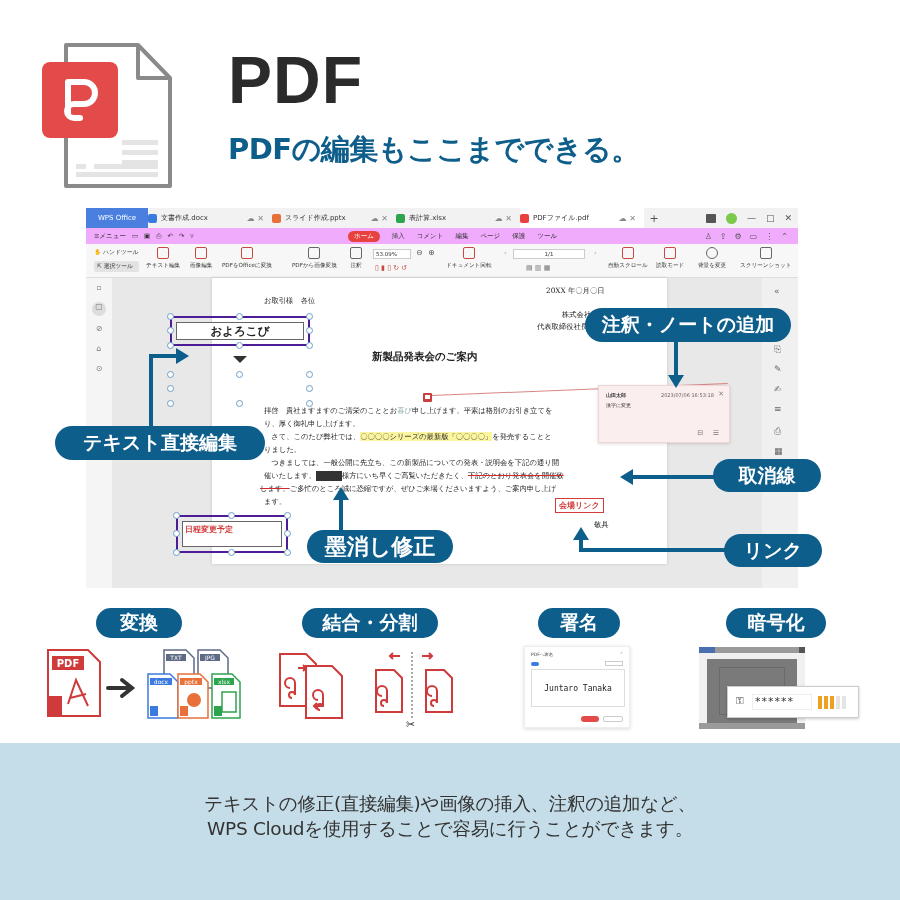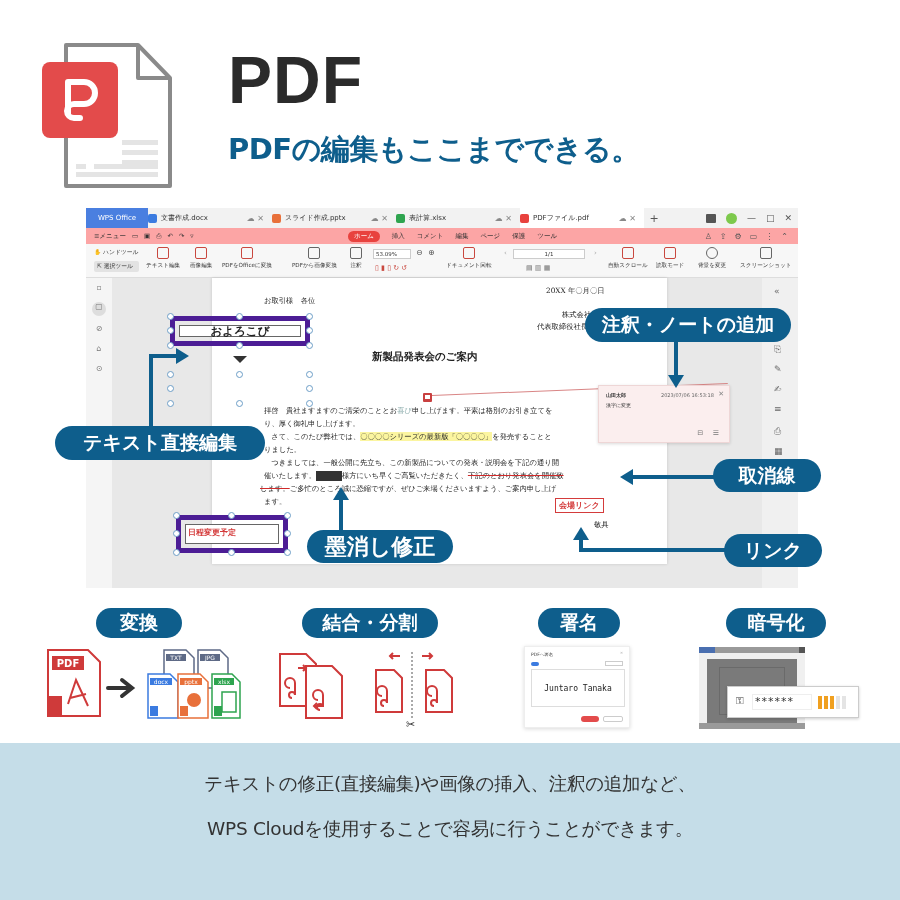--- a/index.html
+++ b/index.html
@@ -17,21 +17,21 @@
   .tab-wps { width: 62px; height: 20px; background: #4a7fe0; color: #fff; display: flex; align-items: center; justify-content: center; font-size: 7px; }
   .tab { height: 20px; display: flex; align-items: center; padding: 0 0; gap: 4px; width: 124px; position: relative; }
   .tab.active { background: #fff; }
   .tab .fi { width: 9px; height: 9px; border-radius: 2px; display: inline-block; }
   .tab .tc { position: absolute; right: 8px; color: #888; font-size: 8px; }
   .tab-plus { width: 20px; text-align: center; color: #555; font-size: 11px; }
   .winctl { position: absolute; right: 6px; top: 0; height: 20px; display: flex; align-items: center; gap: 10px; font-size: 9px; color: #555; }
   .winctl .sq { width: 10px; height: 9px; background: #555; border-radius: 1px; }
   .winctl .gr { width: 11px; height: 11px; background: #7dc94c; border-radius: 50%; }
 
-  .menubar { position: absolute; left: 0; top: 20px; width: 712px; height: 16px; background: #fca5a5; font-size: 6.5px; color: #333; display: flex; align-items: center; }
+  .menubar { position: absolute; left: 0; top: 20px; width: 712px; height: 16px; background: #f0abfc; font-size: 6.5px; color: #333; display: flex; align-items: center; }
   .menubar .left { position: absolute; left: 8px; display: flex; gap: 6px; align-items: center; }
   .menubar .mid { position: absolute; left: 262px; display: flex; gap: 12px; align-items: center; }
   .menubar .home-pill { background: #e8423e; color: #fff; border-radius: 7px; padding: 1px 6px; }
   .menubar .right { position: absolute; right: 10px; display: flex; gap: 8px; color: #555; font-size: 8px; }
 
   .toolbar { position: absolute; left: 0; top: 36px; width: 712px; height: 34px; background: #f7f7f7; border-bottom: 1px solid #ddd; font-size: 5.6px; color: #333; }
   .tb-item { position: absolute; top: 3px; display: flex; flex-direction: column; align-items: center; gap: 3px; }
   .tb-ico { width: 12px; height: 12px; border: 1.3px solid #c9483f; border-radius: 2px; }
   .tb-ico.g { border-color: #666; }
   .tb-stack { position: absolute; left: 8px; top: 4px; display: flex; flex-direction: column; gap: 4px; font-size: 5.8px; }
@@ -50,21 +50,21 @@
   .doc .t { position: absolute; white-space: nowrap; }
   .doc .heading { font-size: 10.5px; font-weight: bold; font-family: "DejaVu Sans", sans-serif; }
   .hl { background: #fbf5a0; }
   .strike { text-decoration: line-through; text-decoration-color: #d02a2a; }
   .redact { display: inline-block; width: 26px; height: 10px; background: #333; vertical-align: middle; }
   .link-box { position: absolute; border: 1.3px solid #d43b3b; color: #d43b3b; font-weight: bold; font-family: "DejaVu Sans", sans-serif; font-size: 8px; padding: 1px 3px; background: #fff; }
   .note-ico { position: absolute; width: 9px; height: 9px; background: #c94040; border-radius: 1px; }
   .note-ico::after { content: ""; position: absolute; left: 2px; top: 2px; width: 5px; height: 4px; background: #fff; }
 
   
-  .editbox { position: absolute; border: 5px solid #4c1d95; }
+  .editbox { position: absolute; border: 2px solid #4c1d95; }
   .editbox .inner { position: absolute; left: 4px; top: 4px; right: 4px; bottom: 4px; border: 1.2px solid #666; background: #fff; display: flex; align-items: center; justify-content: center; font-weight: bold; font-size: 11.5px; font-family: "DejaVu Sans", sans-serif; color: #222; }
   .handle { position: absolute; width: 7px; height: 7px; border: 1px solid #6d9ec7; background: #fff; border-radius: 50%; }
   .down-tri { position: absolute; width: 0; height: 0; border-left: 7px solid transparent; border-right: 7px solid transparent; border-top: 7px solid #333; }
 
   
   .note-card { position: absolute; left: 512px; top: 177px; width: 132px; height: 58px; background: #fbeeee; border: 1px solid #eed6d6; font-size: 5px; color: #333; box-shadow: 0 1px 3px rgba(0,0,0,0.15); }
 
   
   .pill { position: absolute; background: #0e5e8c; color: #fff; font-weight: bold; font-family: "DejaVu Sans", sans-serif; border-radius: 18px; display: flex; align-items: center; justify-content: center; white-space: nowrap; }
   .line { position: absolute; background: #0e5e8c; }
@@ -410,15 +410,15 @@
   <span style="position:absolute;left:8px;top:8px;font-size:10px;color:#333">⚿</span>
   <span style="position:absolute;left:24px;top:7px;width:60px;height:16px;border:1px solid #eee;font-size:11px;line-height:14px;color:#333;padding-left:2px;letter-spacing:1px">******</span>
   <span style="position:absolute;left:90px;top:9px;width:4px;height:13px;background:#f0a020"></span>
   <span style="position:absolute;left:96px;top:9px;width:4px;height:13px;background:#f0a020"></span>
   <span style="position:absolute;left:102px;top:9px;width:4px;height:13px;background:#f0a020"></span>
   <span style="position:absolute;left:108px;top:9px;width:4px;height:13px;background:#e4e4e4"></span>
   <span style="position:absolute;left:114px;top:9px;width:4px;height:13px;background:#e4e4e4"></span>
 </div>
 
 <div class="band">
-  <p style="top:28px">テキストの修正(直接編集)や画像の挿入、注釈の追加など、</p>
+  <p style="top:48px">テキストの修正(直接編集)や画像の挿入、注釈の追加など、</p>
   <p style="top:73px">WPS Cloudを使用することで容易に行うことができます。</p>
 </div>
 
 </body></html>

